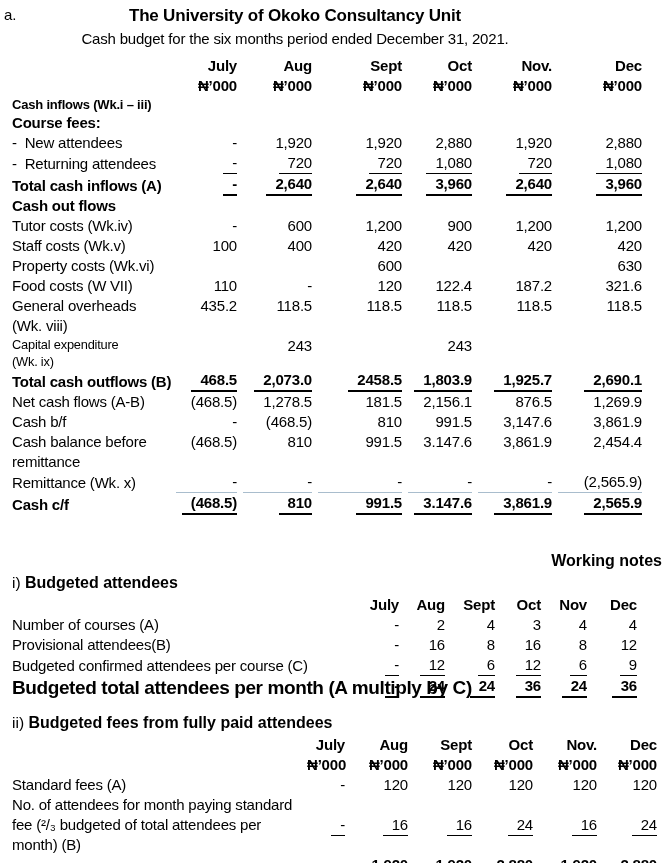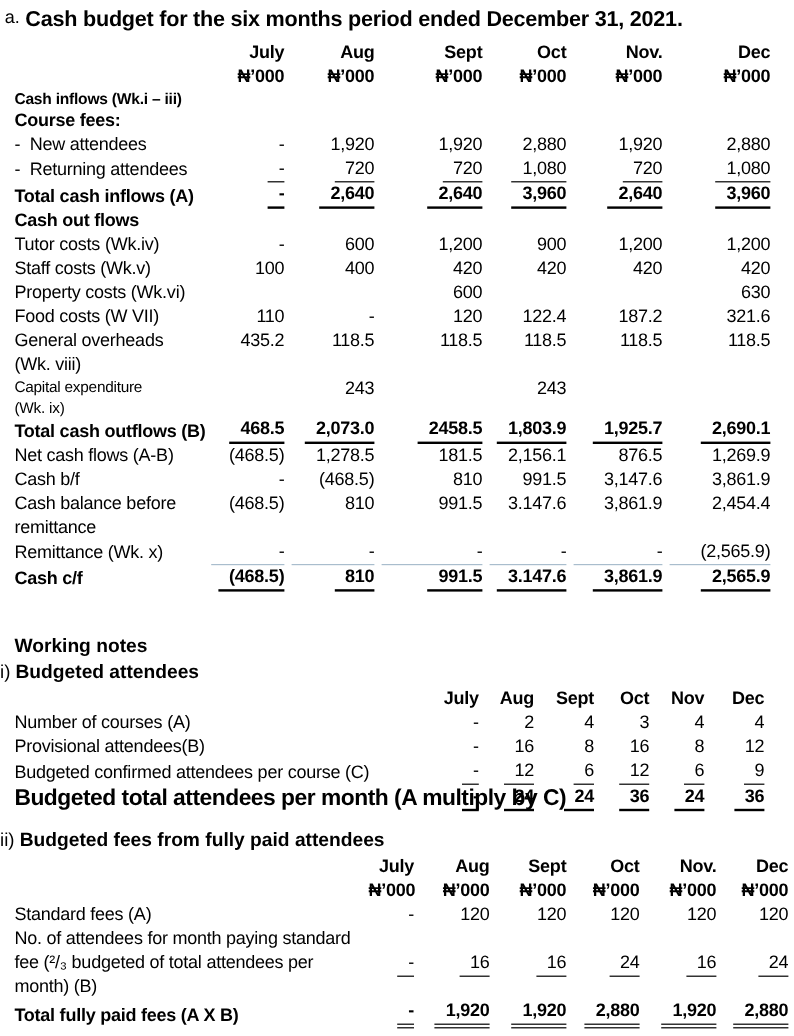--- a/index.html
+++ b/index.html
@@ -5,51 +5,52 @@
   html,body { margin:0; padding:0; }
   body {
     width:662px; height:863px; overflow:hidden;
     background:#ffffff; color:#000;
     font-family:"Liberation Sans","DejaVu Sans",sans-serif;
     position:relative;
   }
   .marker { position:absolute; left:4px; top:6px; font-size:15px; }
   .titles { width:590px; text-align:center; padding-top:5px; }
   .title   { font-size:17px;   font-weight:bold; line-height:22px; letter-spacing:-0.2px; }
-  .subtitle{ font-size:18px; font-weight:bold; line-height:23px; letter-spacing:-0.2px; }
+  .subtitle{ font-size:15px; font-weight:normal; line-height:23px; letter-spacing:-0.2px; }
 
   table.tbl { border-collapse:collapse; table-layout:fixed; margin-left:12px; }
   table.tbl td { padding:0; vertical-align:bottom; font-size:15px; line-height:20px; letter-spacing:-0.2px; }
   td.lbl { text-align:left; white-space:nowrap; overflow:visible; }
   td.n   { text-align:right; white-space:nowrap; }
   tr.hdr td { font-weight:bold; }
   tr.bold td.lbl, tr.bold td.n { font-weight:bold;margin-top:28px; }
   tr.tiny td.lbl { font-size:13px; font-weight:bold; line-height:17px; }
   tr.small td.lbl { font-size:12.8px; line-height:17px; }
   .l2 { display:block; }
 
   .val { display:inline-block; }
   td.u  .val { border-bottom:1.5px solid #000; padding-left:9px; }
   td.bu .val { font-weight:bold; border-bottom:2.5px solid #000; padding-left:9px; }
   td.du .val { font-weight:bold; border-bottom:4px double #000; padding-left:9px; }
   td.rl .rline { border-bottom:1.5px solid #a9bdcd; text-align:right; margin-left:6px; }
 
-  .wn-title { font-size:16px; font-weight:bold; margin:36px 0 0 12px; line-height:20px; }
-  .note-head { font-size:15.5px; margin:1px 0 0 0; line-height:21px; }
+  .wn-title { font-size:16px; font-weight:bold; margin:36px 0 0 12px; line-height:20px;text-align:right; }
+  .note-head { font-size:15.5px; margin:1px 0 0 12px; line-height:21px; }
   .note-head .hb { font-weight:bold; font-size:16px; }
   .gap-ii { margin-top:14px; }
   tr.mid td { vertical-align:middle; }
   td.wrap { white-space:normal; }
 </style>
 </head>
 <body>
 
 <span class="marker">a.</span>
 
 <div class="titles">
+  <div class="title">The University of Okoko Consultancy Unit</div>
   <div class="subtitle">Cash budget for the six months period ended December 31, 2021.</div>
 </div>
 
 <table class="tbl" style="width:630px; margin-top:6px;">
   <colgroup>
       <col style="width:158px">
       <col style="width:67px">
       <col style="width:75px">
       <col style="width:90px">
       <col style="width:70px">

